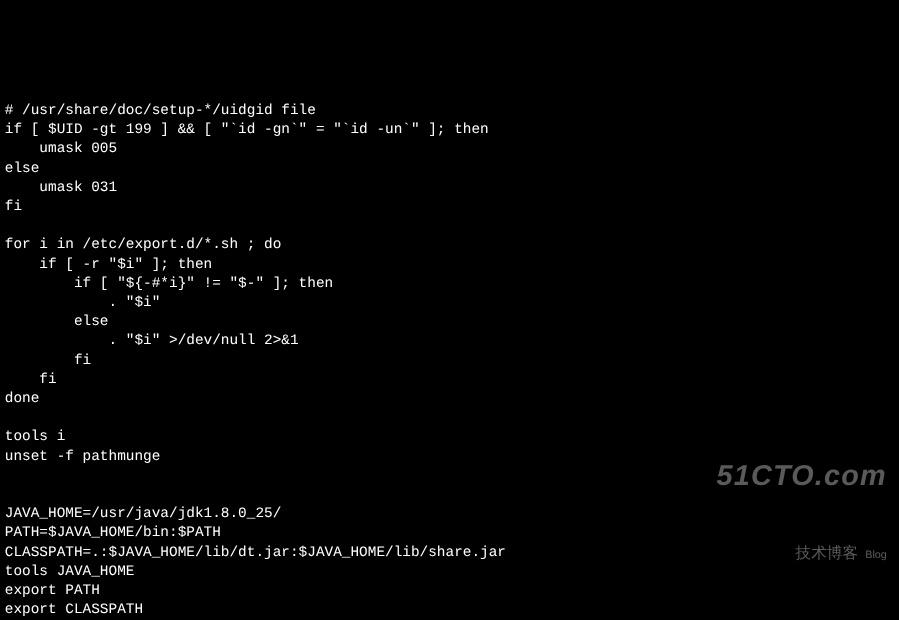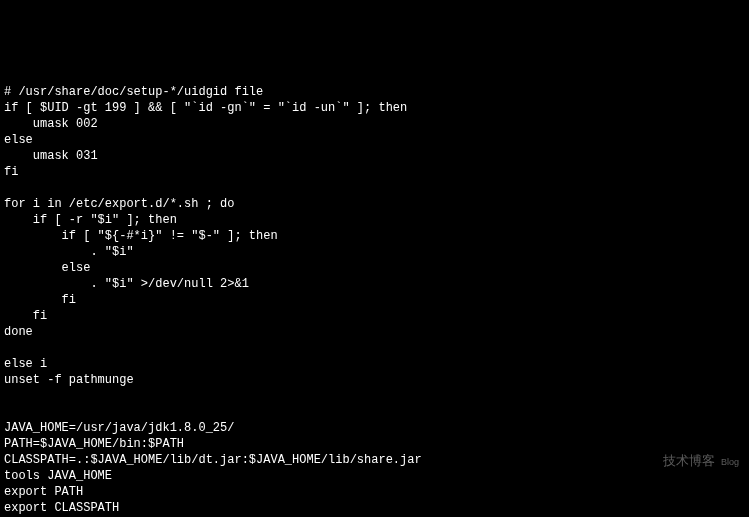--- a/index.html
+++ b/index.html
@@ -49,54 +49,55 @@
     }
   </style>
 </head>
 <body>
 
 
 
 <div class="terminal">
 <span># /usr/share/doc/setup-*/uidgid file</span>
 <span>if [ $UID -gt 199 ] &amp;&amp; [ "`id -gn`" = "`id -un`" ]; then</span>
-<span>    umask 002</span>
+<span>    umask 005</span>
 <span>else</span>
 <span>    umask 031</span>
 <span>fi</span>
 <span></span>
 <span>for i in /etc/export.d/*.sh ; do</span>
 <span>    if [ -r "$i" ]; then</span>
 <span>        if [ "${-#*i}" != "$-" ]; then</span>
 <span>            . "$i"</span>
 <span>        else</span>
 <span>            . "$i" &gt;/dev/null 2&gt;&amp;1</span>
 <span>        fi</span>
 <span>    fi</span>
 <span>done</span>
 <span></span>
-<span>else i</span>
+<span>tools i</span>
 <span>unset -f pathmunge</span>
 <span></span>
 <span></span>
 <span>JAVA_HOME=/usr/java/jdk1.8.0_25/</span>
 <span>PATH=$JAVA_HOME/bin:$PATH</span>
 <span>CLASSPATH=.:$JAVA_HOME/lib/dt.jar:$JAVA_HOME/lib/share.jar</span>
 <span>tools JAVA_HOME</span>
 <span>export PATH</span>
 <span>export CLASSPATH</span>
 
 
 
 
 
 
 
 </div>
 
 <div class="watermark">
+  <div class="watermark-domain">51CTO.com</div>
   <div>
     <span class="watermark-sub">技术博客</span><span class="watermark-blog">Blog</span>
   </div>
 </div>
 
 
 
 
 </body></html>

